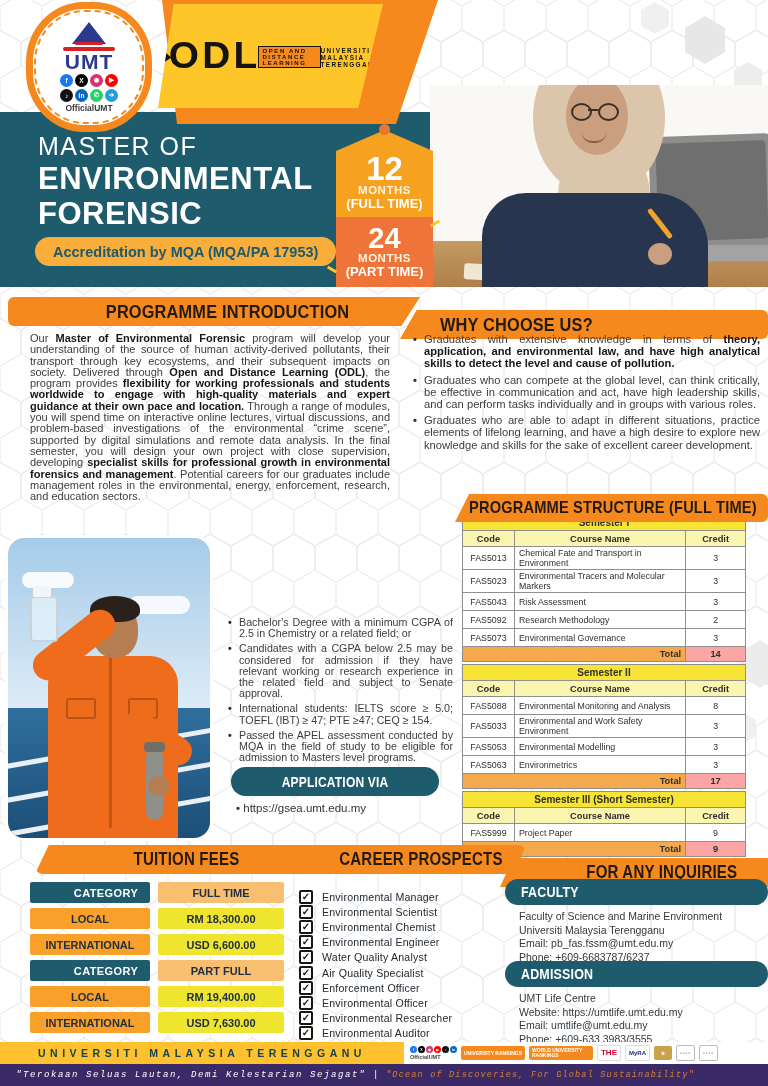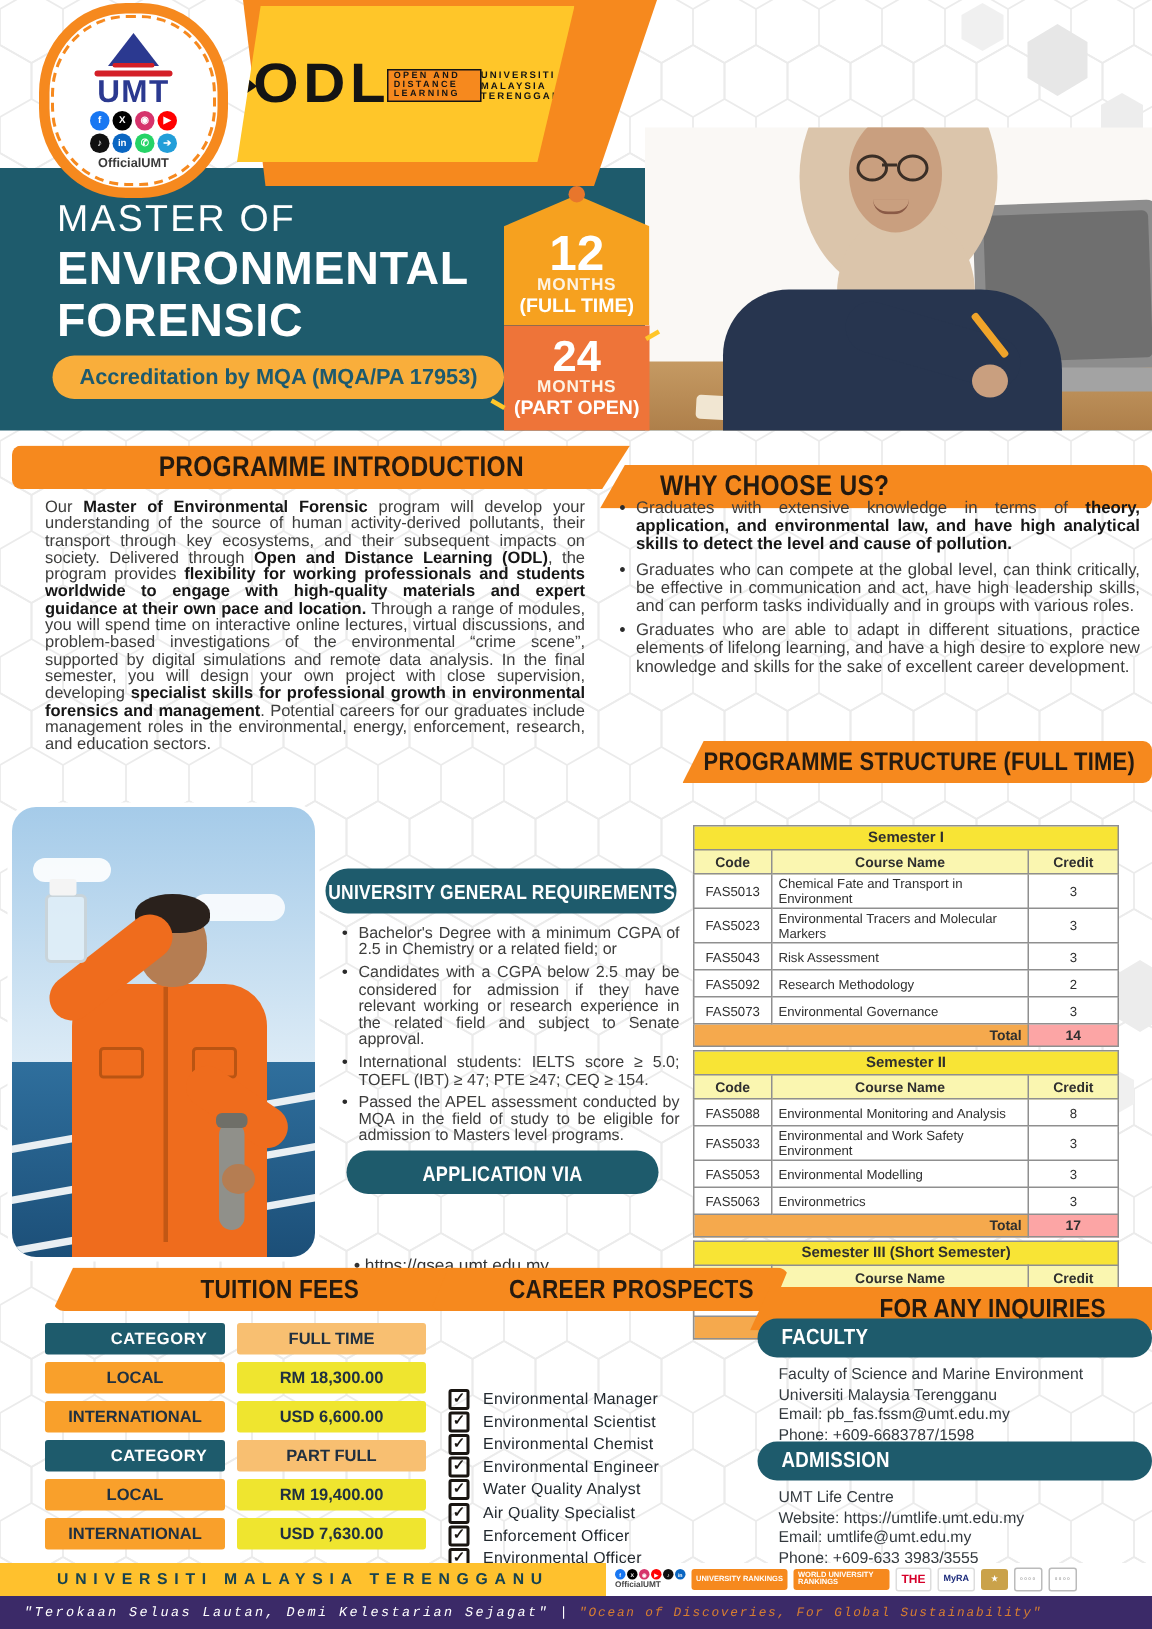--- a/index.html
+++ b/index.html
@@ -1,20 +1,20 @@
 <!DOCTYPE html>
 <html><head>
 <meta charset="utf-8">
 <style>
   html,body{margin:0;padding:0;background:#888;}
   .page{position:relative;width:768px;height:1086px;background:#ffffff;overflow:hidden;
         font-family:"Liberation Sans", sans-serif;margin:0 auto;}
   .abs{position:absolute;}
   .hexbg{position:absolute;inset:0;z-index:0;}
-  .z{z-index:2;margin-top:36px;}
+  .z{z-index:2;}
 
   
   .ribbon{background:#F6891E;display:flex;align-items:center;z-index:3;padding-left:28px;}
   .rib-right{clip-path:polygon(0 0,100% 0,95.5% 100%,0 100%);border-radius:6px 0 0 6px;}
   .rib-left{clip-path:polygon(4.5% 0,100% 0,100% 100%,0 100%);border-radius:0 6px 6px 0;margin-top:13px;}
   .rib-both{clip-path:polygon(5% 0,100% 0,95% 100%,0 100%);border-radius:8px;}
   .rib-c{justify-content:center;}
   .cond{display:inline-block;transform:scaleX(.86);transform-origin:center center;
         white-space:nowrap;font-weight:bold;color:#241a10;letter-spacing:.2px;}
   .cond-l{transform-origin:left center;}
@@ -143,21 +143,21 @@
 
   <div class="abs" style="left:379px;top:124px;width:11px;height:11px;border-radius:50%;background:#E8762C;z-index:4;"></div>
   <div class="abs" style="left:336px;top:130px;width:97px;height:87px;background:#F6A11F;clip-path:polygon(0 24%,50% 0,100% 24%,100% 100%,0 100%);z-index:3;display:flex;flex-direction:column;align-items:center;justify-content:flex-end;padding-bottom:6px;box-sizing:border-box;">
     <div style="font-size:33px;font-weight:bold;color:#fff;line-height:30px;">12</div>
     <div style="font-size:11.5px;font-weight:bold;color:#fdf3e3;letter-spacing:.5px;">MONTHS</div>
     <div style="font-size:13px;font-weight:bold;color:#fff;">(FULL TIME)</div>
   </div>
   <div class="abs" style="left:336px;top:217px;width:97px;height:70px;background:#EE7439;z-index:3;display:flex;flex-direction:column;align-items:center;justify-content:center;">
     <div style="font-size:29px;font-weight:bold;color:#fff;line-height:27px;">24</div>
     <div style="font-size:11.5px;font-weight:bold;color:#fdf3e3;letter-spacing:.5px;">MONTHS</div>
-    <div style="font-size:13px;font-weight:bold;color:#fff;">(PART OPEN)</div>
+    <div style="font-size:13px;font-weight:bold;color:#fff;">(PART TIME)</div>
   </div>
   <div class="abs" style="left:430px;top:222px;width:10px;height:3px;background:#FFC629;transform:rotate(-30deg);z-index:4;"></div>
   <div class="abs" style="left:327px;top:268px;width:10px;height:3px;background:#FFC629;transform:rotate(30deg);z-index:4;"></div>
 
   <div class="ribbon rib-right rib-c abs" style="left:8px;top:297px;width:384px;height:29px;">
     <span class="cond" style="font-size:19px;">PROGRAMME INTRODUCTION</span>
   </div>
   <div id="intro-text" class="abs body-txt" style="left:30px;top:333px;width:360px;"><span>Our </span><span class="bseg">Master of Environmental Forensic</span><span> program will develop your understanding of the source of human activity-derived pollutants, their transport through key ecosystems, and their subsequent impacts on society. Delivered through </span><span class="bseg">Open and Distance Learning (ODL)</span><span>, the program provides </span><span class="bseg">flexibility for working professionals and students worldwide to engage with high-quality materials and expert guidance at their own pace and location.</span><span> Through a range of modules, you will spend time on interactive online lectures, virtual discussions, and problem-based investigations of the environmental “crime scene”, supported by digital simulations and remote data analysis. In the final semester, you will design your own project with close supervision, developing </span><span class="bseg">specialist skills for professional growth in environmental forensics and management</span><span>. Potential careers for our graduates include management roles in the environmental, energy, enforcement, research, and education sectors.</span></div>
 
   <div class="ribbon rib-left abs" style="left:400px;top:297px;width:368px;height:29px;padding-left:40px;box-sizing:border-box;">
@@ -304,23 +304,20 @@
     <div class="abs" style="left:82px;top:58px;width:50px;height:26px;background:#2a211c;border-radius:50% 50% 40% 40%;"></div>
     <div class="abs" style="left:18px;top:92px;width:96px;height:30px;background:#ef6c1d;border-radius:16px;transform:rotate(-38deg);"></div>
     <div class="abs" style="left:22px;top:58px;width:24px;height:42px;background:rgba(224,238,247,.9);border:2px solid #c9d4da;border-radius:4px;"></div>
     <div class="abs" style="left:25px;top:48px;width:18px;height:11px;background:#f4f4f4;border-radius:2px;"></div>
     <div class="abs" style="left:112px;top:186px;width:76px;height:28px;background:#ef6c1d;border-radius:15px;transform:rotate(34deg);"></div>
     <div class="abs" style="left:138px;top:210px;width:17px;height:72px;background:#90908a;border-radius:9px;"></div>
     <div class="abs" style="left:136px;top:204px;width:21px;height:10px;background:#6f6f68;border-radius:4px;"></div>
     <div class="abs" style="left:140px;top:238px;width:22px;height:20px;background:#b57d52;border-radius:50%;"></div>
   </div>
 
-  <div class="pill abs" style="left:217px;top:579px;width:234px;height:30px;border-radius:17px;">
-    <span class="cond" style="font-size:13.5px;color:#fff;">UNIVERSITY GENERAL REQUIREMENTS</span>
-  </div>
   <div id="entry-list" class="abs body-txt" style="left:227px;top:617px;width:226px;font-size:10.7px;line-height:11.2px;">
       <div class="blt">Bachelor's Degree with a minimum CGPA of 2.5 in Chemistry or a related field; or</div>
       <div class="blt">Candidates with a CGPA below 2.5 may be considered for admission if they have relevant working or research experience in the related field and subject to Senate approval.</div>
       <div class="blt">International students: IELTS score ≥ 5.0; TOEFL (IBT) ≥ 47; PTE ≥47; CEQ ≥ 154.</div>
       <div class="blt">Passed the APEL assessment conducted by MQA in the field of study to be eligible for admission to Masters level programs.</div>
     </div>
   <div class="pill abs" style="left:231px;top:767px;width:208px;height:29px;border-radius:17px;">
     <span class="cond" style="font-size:14px;color:#fff;">APPLICATION VIA</span>
   </div>
   <div class="abs z" style="left:236px;top:802px;font-size:11.5px;color:#333;">
@@ -395,21 +392,21 @@
   <div class="ribbon rib-left rib-c abs" style="left:500px;top:845px;width:268px;height:29px;">
     <span class="cond" style="font-size:17.5px;">FOR ANY INQUIRIES</span>
   </div>
   <div class="pill abs" style="left:505px;top:879px;width:263px;height:26px;border-radius:13px;justify-content:flex-start;padding-left:16px;box-sizing:border-box;">
     <span class="cond cond-l" style="font-size:14.5px;color:#fff;">FACULTY</span>
   </div>
   <div id="faculty-lines" class="contact abs" style="left:519px;top:910px;width:240px;">
       <div>Faculty of Science and Marine Environment</div>
       <div>Universiti Malaysia Terengganu</div>
       <div>Email: pb_fas.fssm@umt.edu.my</div>
-      <div>Phone: +609-6683787/1598</div>
+      <div>Phone: +609-6683787/6237</div>
     </div>
   <div class="pill abs" style="left:505px;top:961px;width:263px;height:26px;border-radius:13px;justify-content:flex-start;padding-left:16px;box-sizing:border-box;">
     <span class="cond cond-l" style="font-size:14.5px;color:#fff;">ADMISSION</span>
   </div>
   <div id="admission-lines" class="contact abs" style="left:519px;top:992px;width:240px;">
       <div>UMT Life Centre</div>
       <div>Website: https://umtlife.umt.edu.my</div>
       <div>Email: umtlife@umt.edu.my</div>
       <div>Phone: +609-633 3983/3555</div>
       <div>WhatsApp: +6011-57597088</div>

